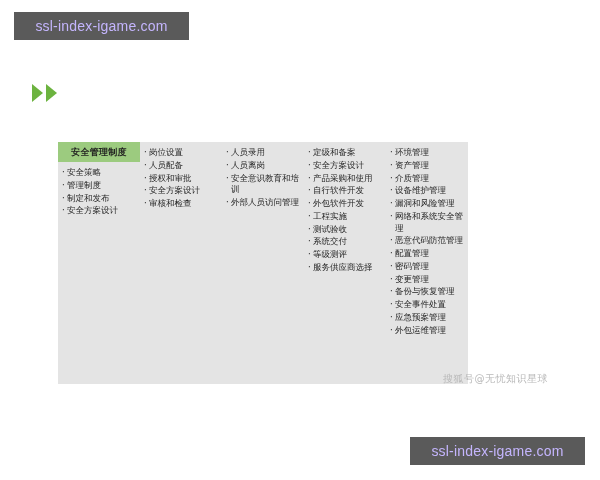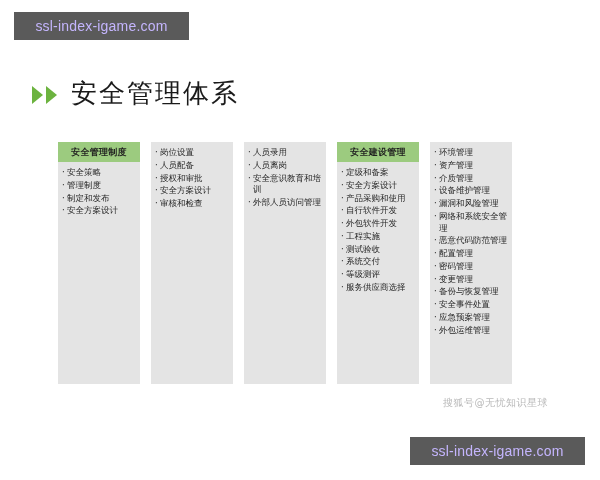--- a/index.html
+++ b/index.html
@@ -73,21 +73,20 @@
   }
 
   
   .board {
     position: absolute;
     left: 58px;
     top: 142px;
     width: 478px;
     height: 242px;
     display: flex;
-    gap: 11px;
   }
   .card {
     width: 82px;
     height: 242px;
     background: #e4e4e4;
     display: flex;
     flex-direction: column;
   }
   .card-header {
     background: #9ccb7f;
@@ -122,40 +121,39 @@
     line-height: 11.6px;
   }
   .item-label {
     flex: 1 1 auto;
   }
 
   
   .wm-text {
     position: absolute;
     left: 443px;
-    top: 396px;
+    top: 372px;
     font-size: 10px;
     color: #b8b8b8;
     letter-spacing: 0.5px;
     white-space: nowrap;
   }
 </style>
 </head>
 <body>
 
 <div class="wm-badge" id="wm-top">
   <span>ssl-index-igame.com</span>
 </div>
 
 <div class="heading">
   <span class="arrows">
     <span class="arrow"></span>
     <span class="arrow"></span>
   </span>
-  <span class="heading-text">安全管理体系</span>
 </div>
 
 <div class="board" id="board">
     <div class="card">
       <div class="card-header">安全管理制度</div>
       <div class="card-body">
         <div class="item">
           <span class="bullet">·</span>
           <span class="item-label">安全策略</span>
         </div>
@@ -211,21 +209,20 @@
           <span class="bullet">·</span>
           <span class="item-label">安全意识教育和培训</span>
         </div>
         <div class="item">
           <span class="bullet">·</span>
           <span class="item-label">外部人员访问管理</span>
         </div>
       </div>
     </div>
     <div class="card">
-      <div class="card-header">安全建设管理</div>
       <div class="card-body">
         <div class="item">
           <span class="bullet">·</span>
           <span class="item-label">定级和备案</span>
         </div>
         <div class="item">
           <span class="bullet">·</span>
           <span class="item-label">安全方案设计</span>
         </div>
         <div class="item">

